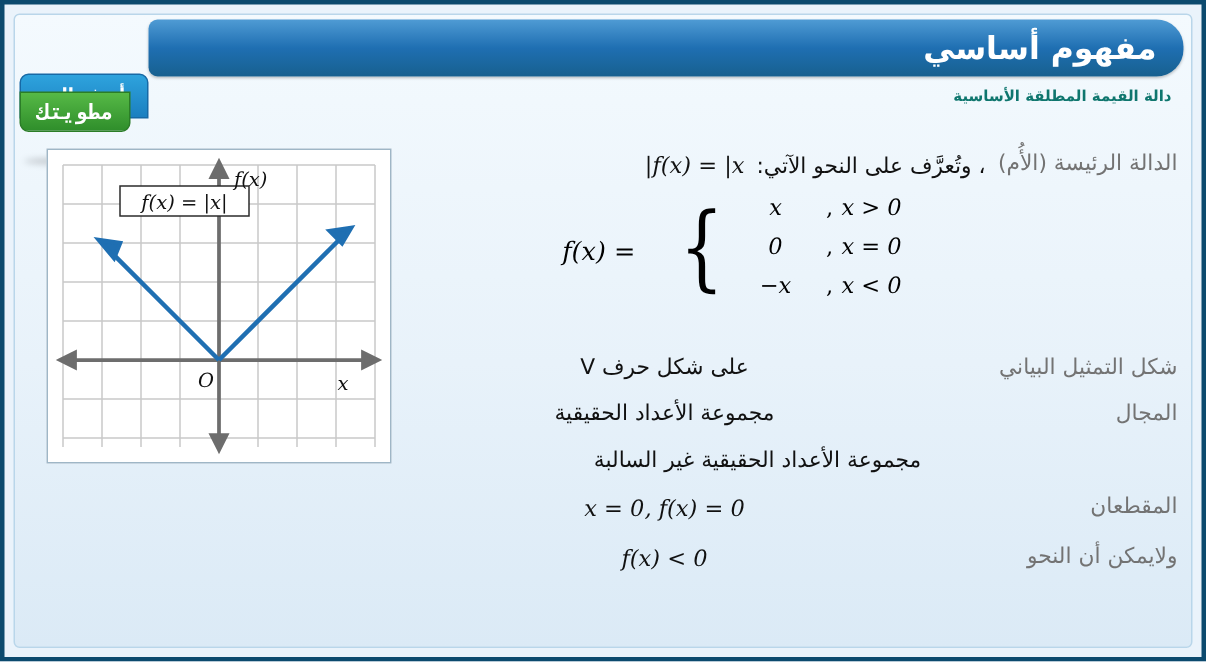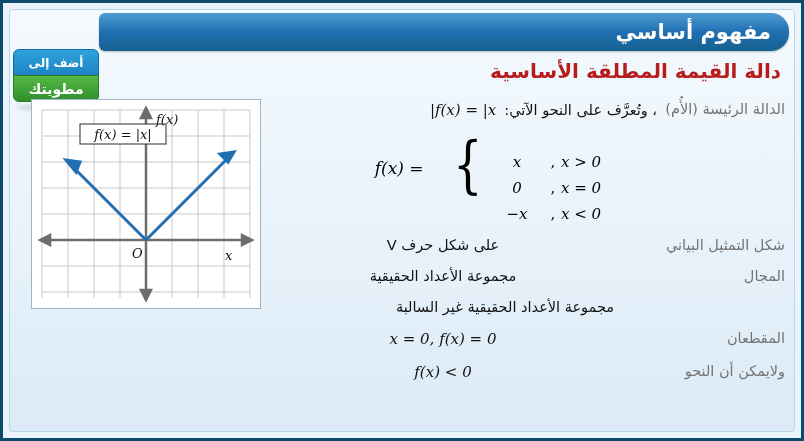--- a/index.html
+++ b/index.html
@@ -48,45 +48,46 @@
     width:86px;height:56px;margin-top:44px;
   }
   .fold-top{
     position:absolute;left:0;top:0;width:86px;height:30px;
     background:linear-gradient(180deg,#2ea3dd 0%, #1b7fc0 100%);
     border-radius:6px 6px 0 0;
     border:1px solid #1769a5;
     box-sizing:border-box;
   }
   .fold-bot{
-    position:absolute;left:0;top:26px;width:86px;height:27px;
+    position:absolute;left:0;top:12px;width:74px;height:27px;
     background:linear-gradient(180deg,#56b946 0%, #2f8e2b 100%);
     border-radius:0 0 6px 6px;
     border:1px solid #2b7d27;
     box-sizing:border-box;
+    font-family:Liberation Mono, monospace;
   }
   .fold-line-1,.fold-line-2{
     position:absolute;left:0;right:0;text-align:center;
     color:#ffffff;font-size:12px;font-weight:bold;
     direction:rtl;
   }
   .fold-line-1{top:6px;}
   .fold-line-2{top:5px;font-size:14px;}
   .fold-shadow{
     position:absolute;left:3px;top:56px;width:80px;height:5px;
     background:rgba(0,0,0,.18);
     filter:blur(2px);
     border-radius:50%;
   }
 
   
   .section-title{
     position:absolute;right:20px;top:56px;
-    color:#b91c1c;
-    font-size:20px;font-weight:bold;
+    color:#0f766e;
+    font-size:10px;font-weight:bold;
     direction:rtl;
   }
 
   
   .graph-box{
     position:absolute;left:28px;top:96px;
     width:228px;height:208px;
     background:#ffffff;
     border:1px solid #9fb6c6;
   }
@@ -159,21 +160,20 @@
     height:26px;
   }
   .pw-a{
     width:56px;text-align:center;
     font-style:italic;
   }
   .pw-comma{width:16px;text-align:center;}
   .pw-b{
     width:90px;text-align:left;
     font-style:italic;
-    margin-top:24px;
   }
 
   
   .rows-lower{
     position:absolute;
     right:16px;top:232px;
     width:560px;
     direction:rtl;
   }
   .rows-lower .row{margin-bottom:13px;}

